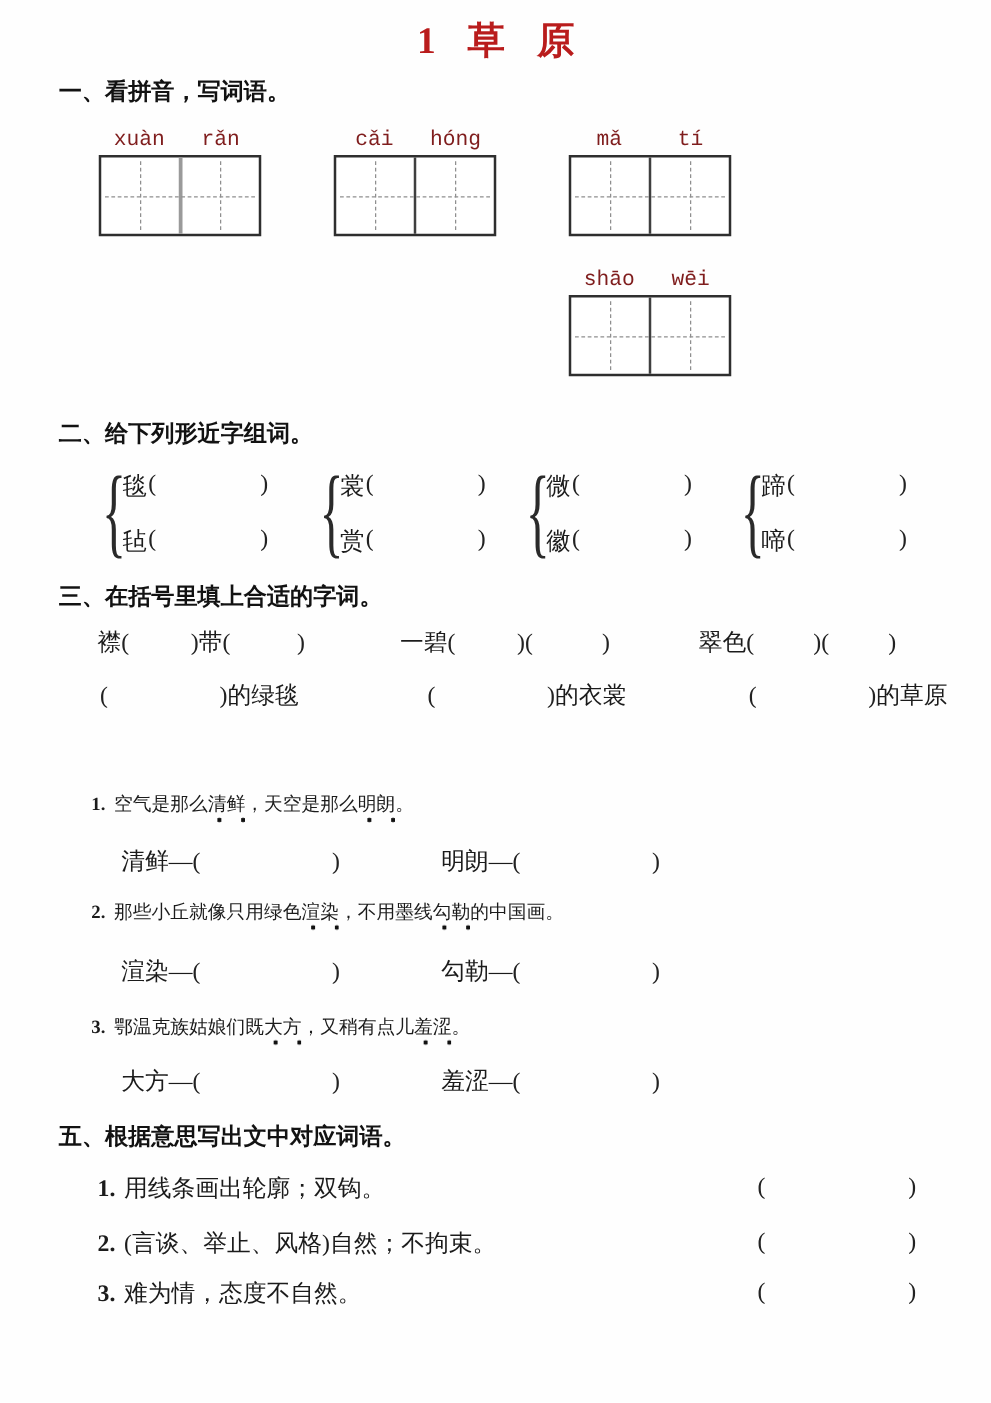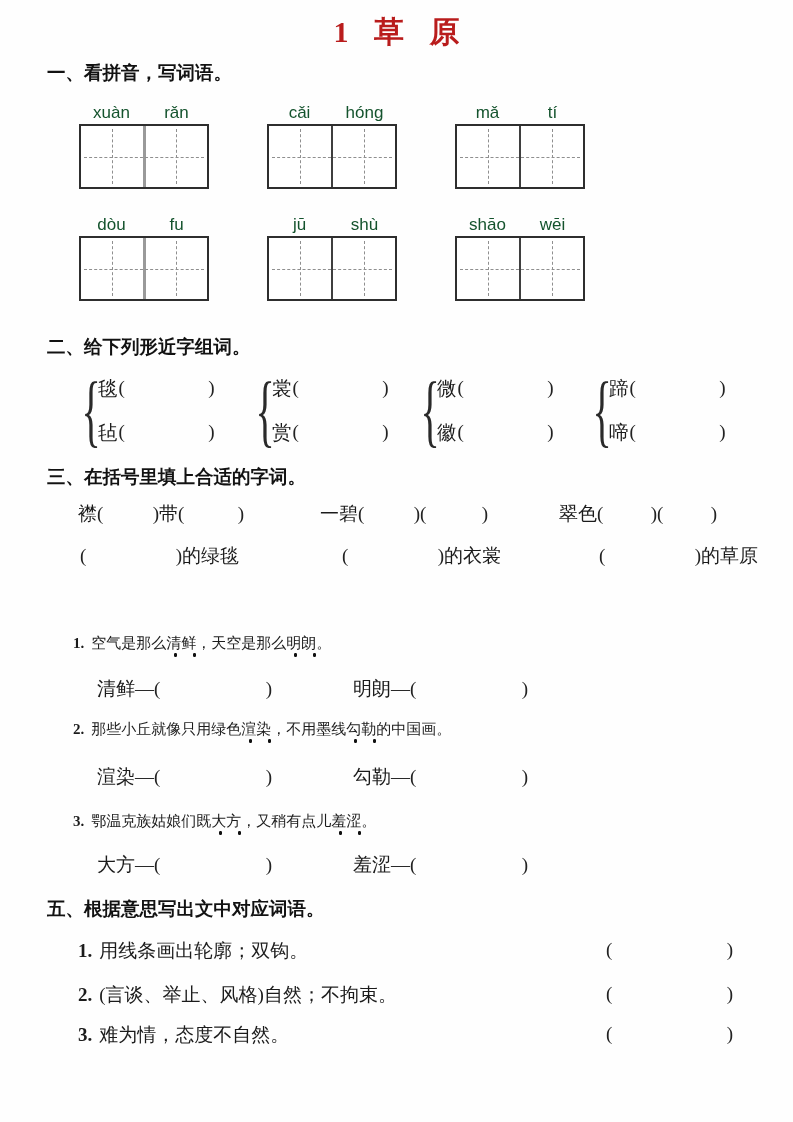--- a/index.html
+++ b/index.html
@@ -17,22 +17,22 @@
   
   .sec-h{
     position:absolute;left:47px;
     font-family:"Liberation Sans","DejaVu Sans",sans-serif;
     font-weight:700;font-size:18.5px;color:#121212;white-space:nowrap;
   }
   
   .pgroup{position:absolute;width:130px;}
   .plabels{display:flex;width:130px;height:23px;}
   .plabels span{
-    flex:1;text-align:center;font-family:Liberation Sans, sans-serif;
-    font-size:17px;color:#14532d;line-height:23px;
+    flex:1;text-align:center;font-family:Liberation Mono, monospace;
+    font-size:17px;color:#7f1d1d;line-height:23px;
   }
   .pbox{
     display:flex;width:130px;height:65px;border:2px solid #2e2e2e;
     box-sizing:border-box;position:relative;background:#fff;
   }
   .pbox::after{ 
     content:'';position:absolute;left:3px;right:3px;top:50%;
     border-top:1.5px dashed #8f8f8f;
   }
   .pcell{flex:1;position:relative;}
@@ -111,40 +111,20 @@
     <div class="plabels">
         <span>mǎ</span>
         <span>tí</span>
       </div>
     <div class="pbox">
         <div class="pcell"></div>
         <div class="pcell"></div>
       </div>
   </div>
 
-  <div class="pgroup gdiv" style="left:79px;top:213px">
-    <div class="plabels">
-        <span>dòu</span>
-        <span>fu</span>
-      </div>
-    <div class="pbox">
-        <div class="pcell"></div>
-        <div class="pcell"></div>
-      </div>
-  </div>
-  <div class="pgroup" style="left:267px;top:213px">
-    <div class="plabels">
-        <span>jū</span>
-        <span>shù</span>
-      </div>
-    <div class="pbox">
-        <div class="pcell"></div>
-        <div class="pcell"></div>
-      </div>
-  </div>
   <div class="pgroup" style="left:455px;top:213px">
     <div class="plabels">
         <span>shāo</span>
         <span>wēi</span>
       </div>
     <div class="pbox">
         <div class="pcell"></div>
         <div class="pcell"></div>
       </div>
   </div>

